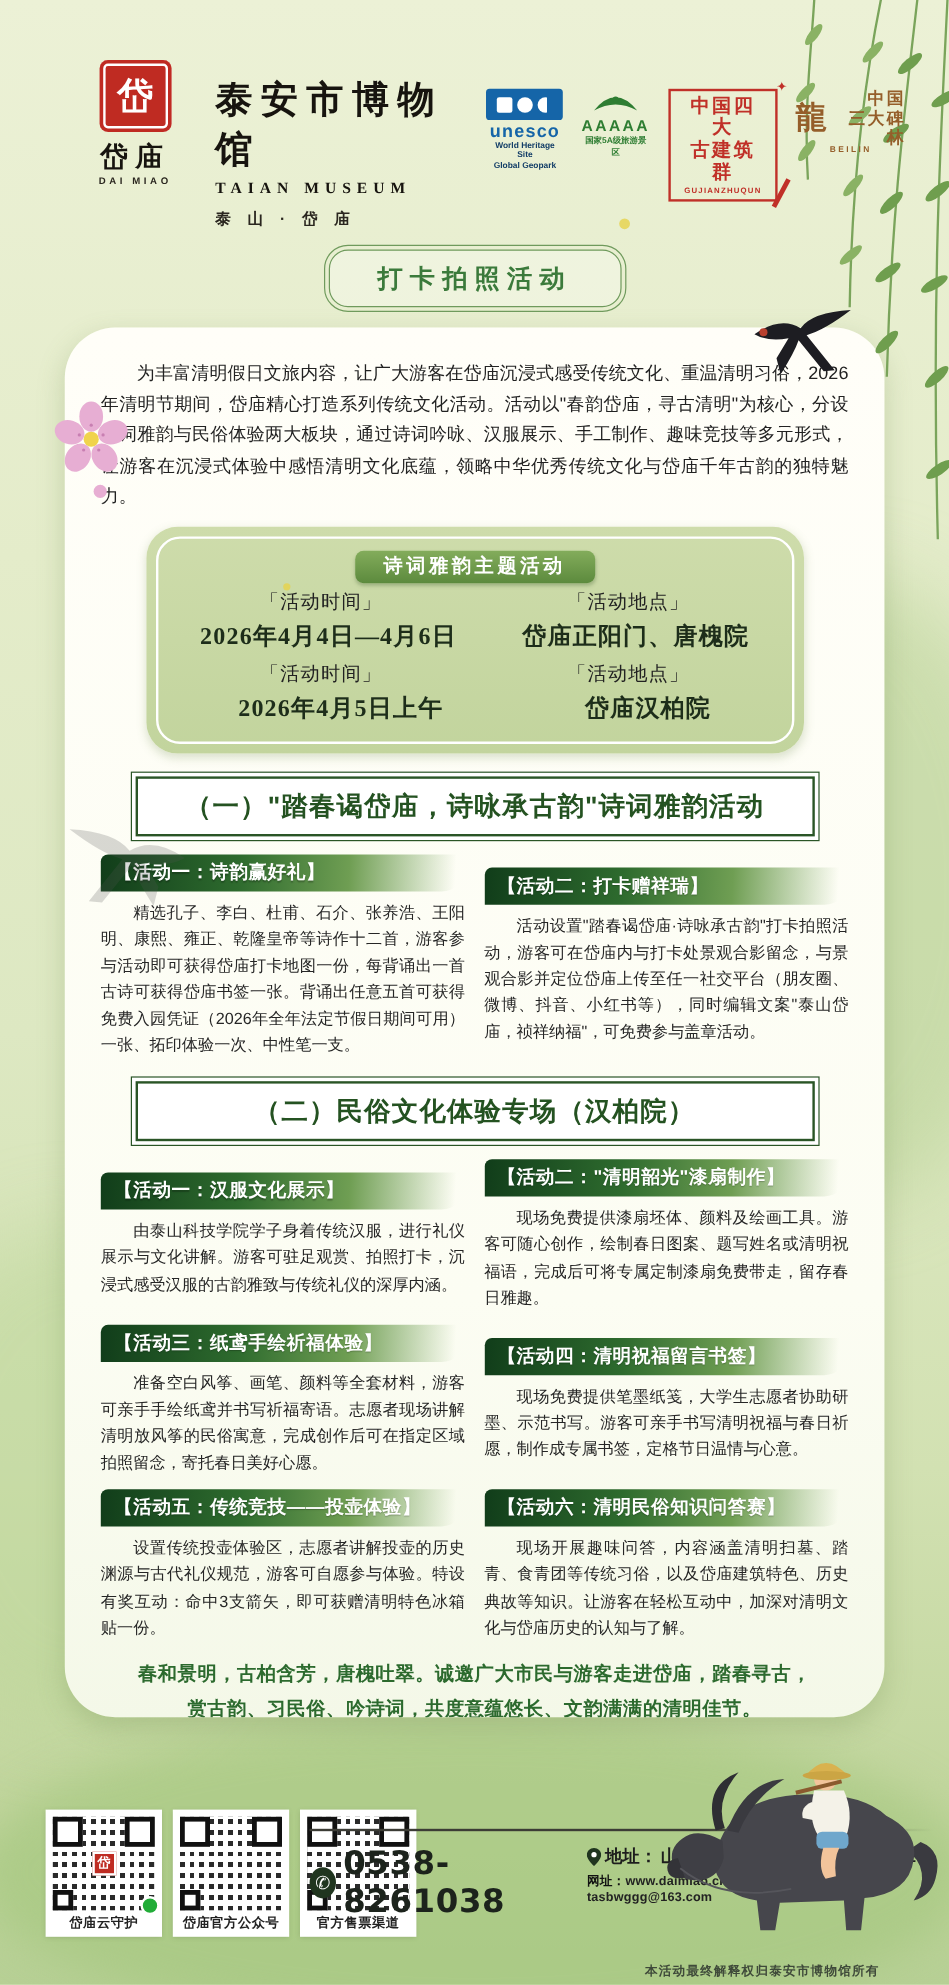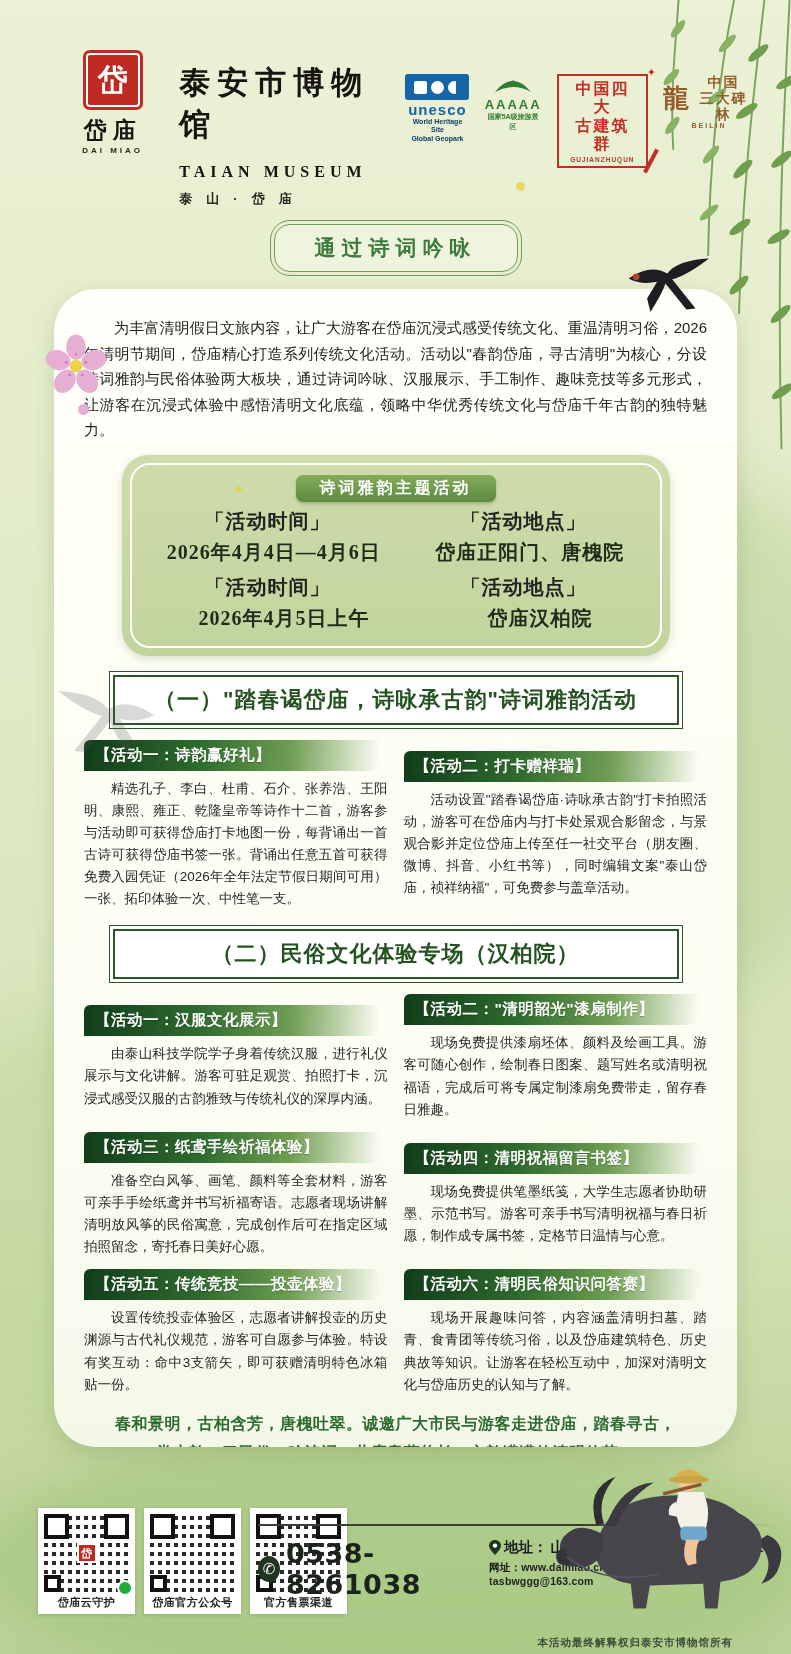--- a/index.html
+++ b/index.html
@@ -15,41 +15,41 @@
   
   .header { position:relative; z-index:2; display:flex; align-items:flex-start; padding:50px 36px 0 70px; }
   .seal-wrap { width:86px; text-align:center; }
   .seal { width:60px; height:60px; margin:0 auto; background:#bf2b22; border-radius:7px;
     display:flex; align-items:center; justify-content:center; box-shadow:inset 0 0 0 3px #bf2b22, inset 0 0 0 5px #fff; }
   .seal span { color:#fff; font-family:"Liberation Serif", serif; font-weight:bold; font-size:30px; }
   .seal-cn { margin-top:5px; font-family:"Liberation Serif", serif; font-weight:900; font-size:23px; color:#17140f; letter-spacing:6px; }
   .seal-en { font-size:8px; letter-spacing:3px; color:#2a261f; font-weight:bold; }
   .museum { margin-left:24px; padding-top:12px; }
   .museum-cn { font-family:"Liberation Serif", serif; font-weight:900; font-size:31px; color:#17140f; letter-spacing:7px; }
-  .museum-en { font-family:"Liberation Serif", serif; font-weight:bold; font-size:16px; letter-spacing:5px; color:#17140f; margin-top:17px; }
+  .museum-en { font-family:"Liberation Serif", serif; font-weight:bold; font-size:13px; letter-spacing:5px; color:#17140f; margin-top:3px; }
   .museum-sub { font-size:13px; font-weight:bold; color:#2a261f; letter-spacing:14px; margin-top:9px; }
   .badges { margin-left:auto; display:flex; gap:15px; align-items:flex-start; padding-top:24px; }
   .badge { text-align:center; }
   .unesco-box { width:64px; height:26px; background:#1565a8; border-radius:3px; display:flex; align-items:center; justify-content:center; gap:4px; margin:0 auto; }
   .unesco-box i { display:block; width:13px; height:13px; background:#fff; border-radius:2px; }
   .unesco-box i:nth-child(2){ border-radius:50%; }
   .unesco-box i:nth-child(3){ border-radius:50%; background:linear-gradient(90deg,#fff 60%,#1565a8 60%); }
   .unesco-word { font-weight:800; font-size:15px; color:#1565a8; letter-spacing:1px; margin-top:1px; }
   .unesco-sub { font-size:7px; font-weight:bold; color:#123d67; line-height:1.2; }
   .badge-aaaaa svg { display:block; margin:0 auto; }
   .aaaaa-word { font-weight:800; font-size:13px; color:#2e7d32; letter-spacing:2px; margin-top:1px; }
   .aaaaa-sub { font-size:7px; font-weight:bold; color:#2e7d32; }
   .badge-gujian { border:2px solid #c03028; padding:4px 8px 3px; position:relative; }
   .gj-l1,.gj-l2 { font-weight:900; font-size:16px; color:#c03028; letter-spacing:2px; line-height:1.15; }
   .gj-sub { font-size:6.5px; font-weight:bold; color:#c03028; letter-spacing:1px; margin-top:2px; }
   .gj-slash { position:absolute; right:-7px; bottom:-8px; width:4px; height:26px; background:#c03028; transform:rotate(28deg); }
   .gj-star { position:absolute; right:-10px; top:-10px; color:#c03028; font-size:11px; }
   .bl-row { display:flex; align-items:center; justify-content:center; gap:3px; }
   .bl-glyph { font-family:"Liberation Serif", serif; font-size:26px; font-weight:900; color:#955e2a; }
-  .bl-col { display:flex; flex-direction:column; }
+  .bl-col { display:flex; flex-direction:column;text-align:right; }
   .bl-col span { font-weight:900; font-size:14px; color:#955e2a; letter-spacing:2px; line-height:1.15; }
   .bl-sub { font-size:7px; font-weight:bold; color:#955e2a; letter-spacing:2px; }
 
   
   .title { position:relative; z-index:2; margin-top:8px; text-align:center;
     font-family:"Liberation Serif", serif; font-weight:900; font-size:62px; letter-spacing:3px; word-spacing:16px;
     background:linear-gradient(172deg,#4c7c33 8%,#76a24d 52%,#a0c173 92%);
     -webkit-background-clip:text; background-clip:text; color:transparent;
     filter:drop-shadow(1px 2px 0 rgba(45,75,35,.35)); }
   @supports not ((-webkit-background-clip:text) or (background-clip:text)) { .title { color:#5d8f3f; } }
@@ -63,21 +63,21 @@
     border-radius:42px; box-shadow:0 8px 22px rgba(110,140,80,.28); padding:26px 30px 12px; overflow:hidden; }
   .intro { font-size:15px; line-height:1.7; color:#222; text-align:justify; text-indent:2em; font-weight:500; }
 
   .sched { width:548px; margin:12px auto 0; background:linear-gradient(180deg,#cedcab,#c2d49d); border-radius:26px; padding:8px;
     box-shadow:0 3px 8px rgba(110,140,80,.25); }
   .sched-in { border:2px solid #fff; border-radius:20px; padding:10px 8px 12px; }
   .pill-wrap { text-align:center; }
   .pill { display:inline-block; padding:3px 24px; border-radius:7px; background:linear-gradient(180deg,#83ac5b,#5c8a3d);
     color:#fff; font-weight:800; font-size:16px; letter-spacing:3px; box-shadow:0 2px 3px rgba(80,110,60,.35); }
   .sched-row { display:flex; justify-content:space-around; margin-top:6px; }
-  .sched-label { font-weight:700; font-size:20px; color:#222; letter-spacing:1px; }
+  .sched-label { font-weight:400; font-size:16px; color:#222; letter-spacing:1px; }
   .sched-val-row { display:flex; justify-content:space-around; margin:4px 0 8px; }
   .sched-val { font-family:"Liberation Serif", serif; font-weight:700; font-size:20px; color:#1d2d1a; letter-spacing:1px; }
 
   .sec-h { width:574px; margin:15px auto 0; border:1px solid #2a5526; padding:3px; background:#fff; }
   .sec-h-in { border:2px solid #2a5526; padding:8px 4px; text-align:center; font-size:22px; font-weight:800; color:#245221; letter-spacing:1px; }
 
   .two-col { display:flex; gap:16px; margin-top:11px;align-items:center; }
   .col { flex:1; min-width:0; }
   .act-banner { position:relative; color:#fff; font-weight:800; font-size:15.5px; letter-spacing:.5px;
     padding:5px 8px 5px 11px; border-top-left-radius:6px; border-bottom-right-radius:20px;
@@ -236,21 +236,21 @@
             <span>中国</span>
             <span>三大碑林</span>
           </span>
         </div>
         <div class="bl-sub">BEILIN</div>
       </div>
     </div>
   </div>
 
   <div class="sub-badge-wrap">
-    <span class="sub-badge">通过诗词吟咏</span>
+    <span class="sub-badge">打卡拍照活动</span>
   </div>
 
   <div class="card">
     <p class="intro">为丰富清明假日文旅内容，让广大游客在岱庙沉浸式感受传统文化、重温清明习俗，2026年清明节期间，岱庙精心打造系列传统文化活动。活动以"春韵岱庙，寻古清明"为核心，分设诗词雅韵与民俗体验两大板块，通过诗词吟咏、汉服展示、手工制作、趣味竞技等多元形式，让游客在沉浸式体验中感悟清明文化底蕴，领略中华优秀传统文化与岱庙千年古韵的独特魅力。</p>
 
     <div class="sched">
       <div class="sched-in">
         <div class="pill-wrap"><span class="pill">诗词雅韵主题活动</span></div>
         <div class="sched-row">
           <span class="sched-label">「活动时间」</span>

